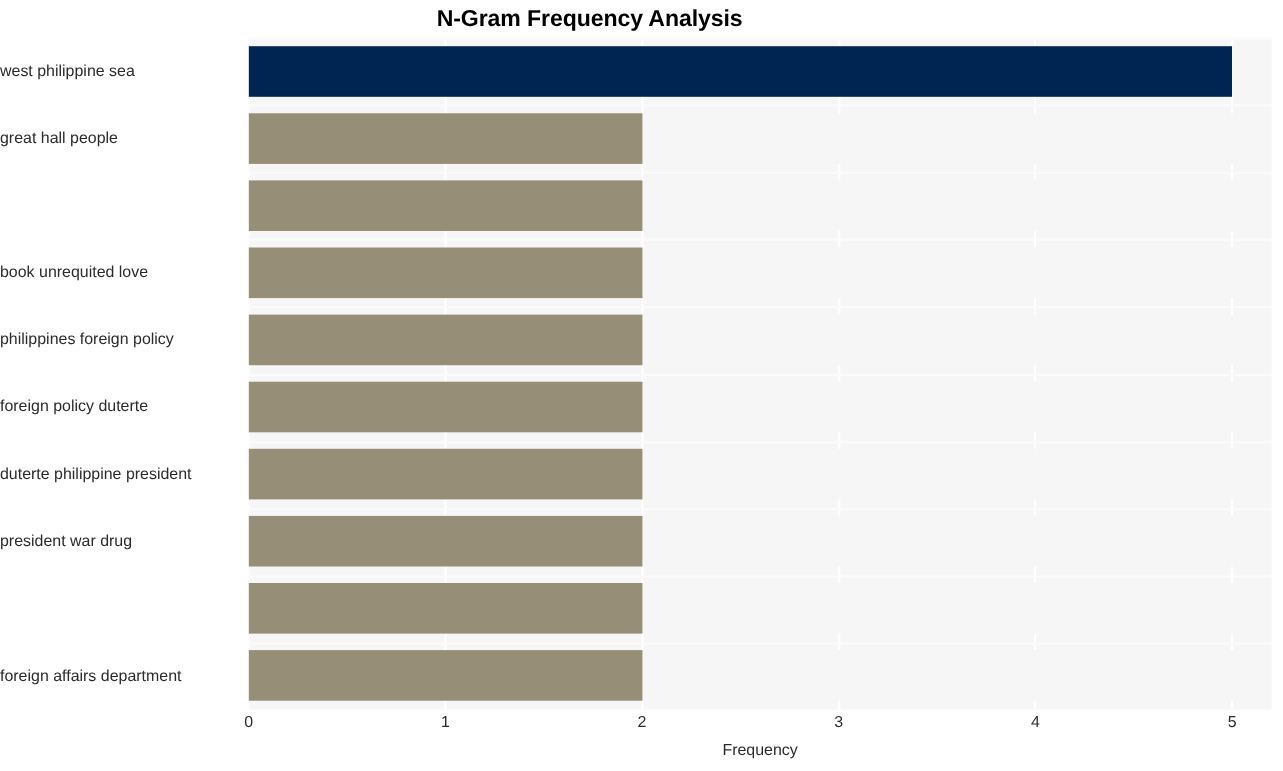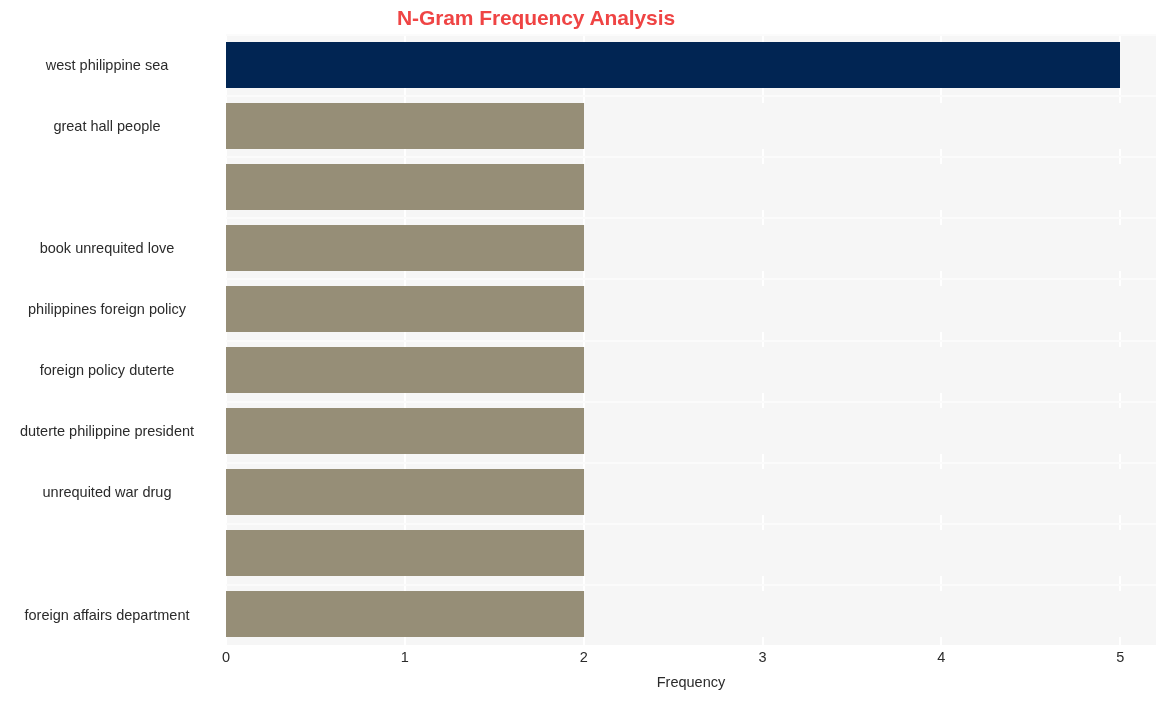--- a/index.html
+++ b/index.html
@@ -27,21 +27,21 @@
   
   #chart-title {
     position: absolute;
     left: 0;
     top: 6px;
     width: 1072px;
     text-align: center;
     font-size: 21px;
     font-weight: bold;
     letter-spacing: -0.1px;
-    color: #ef4444;
+    color: #000000;
     white-space: nowrap;
   }
 
   
   #plot-area {
     position: absolute;
     left: 226px;
     top: 34px;
     width: 930px;
     height: 611px;
@@ -77,21 +77,21 @@
     width: 100%;
     height: 2px;
     background: #fbfbfb;
   }
 
   
   .ytick {
     position: absolute;
     right: 0;
     width: 214px;
-    text-align: center;
+    text-align: left;
     font-size: 14.5px;
     color: #2b2b2b;
     white-space: nowrap;
     transform: translateY(-50%);
   }
   #y-axis {
     position: absolute;
     left: 0;
     top: 34px;
     width: 214px;
@@ -132,21 +132,21 @@
 
   <div id="chart-title">N-Gram Frequency Analysis</div>
 
   <div id="y-axis">
       <div class="ytick" style="top: 30.55px;">west philippine sea</div>
       <div class="ytick" style="top: 91.65px; margin-left: 39px;">great hall people</div>
       <div class="ytick" style="top: 213.85px;">book unrequited love</div>
       <div class="ytick" style="top: 336.05px;">foreign policy duterte</div>
       <div class="ytick" style="top: 274.95px;">philippines foreign policy</div>
       <div class="ytick" style="top: 397.15px;">duterte philippine president</div>
-      <div class="ytick" style="top: 458.25px;">unrequited war drug</div>
+      <div class="ytick" style="top: 458.25px;">president war drug</div>
       <div class="ytick" style="top: 541px; margin-top: 40px;">foreign affairs department</div>
     </div>
 
   <div id="plot-area" style="background: rgb(246, 246, 246);">
       <div class="gridline-v" style="left: -1px; background: rgb(255, 255, 255);"></div>
       <div class="gridline-v" style="left: 177.846px; background: rgb(255, 255, 255);"></div>
       <div class="gridline-v" style="left: 356.692px; background: rgb(255, 255, 255);"></div>
       <div class="gridline-v" style="left: 535.538px; background: rgb(255, 255, 255);"></div>
       <div class="gridline-v" style="left: 714.385px; background: rgb(255, 255, 255);"></div>
       <div class="gridline-v" style="left: 893.231px; background: rgb(255, 255, 255);"></div>

